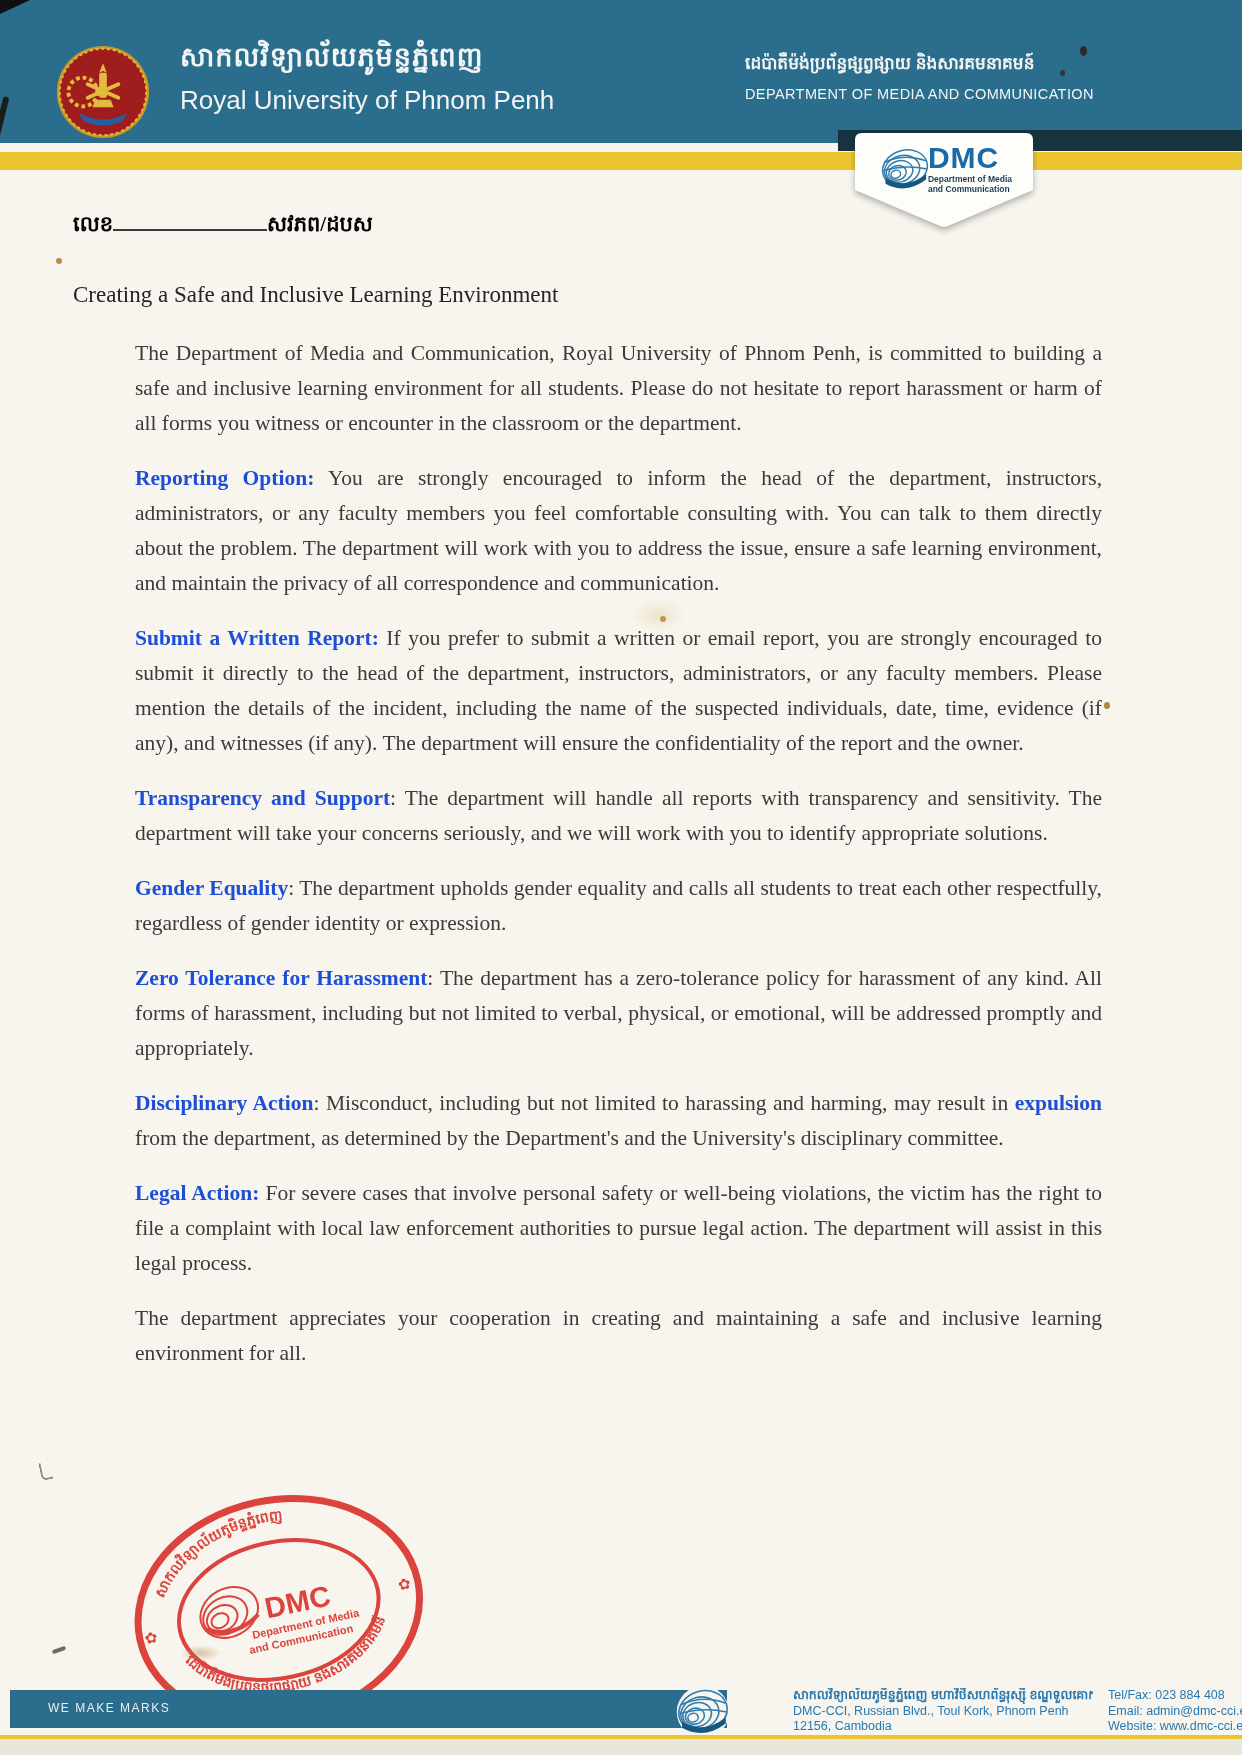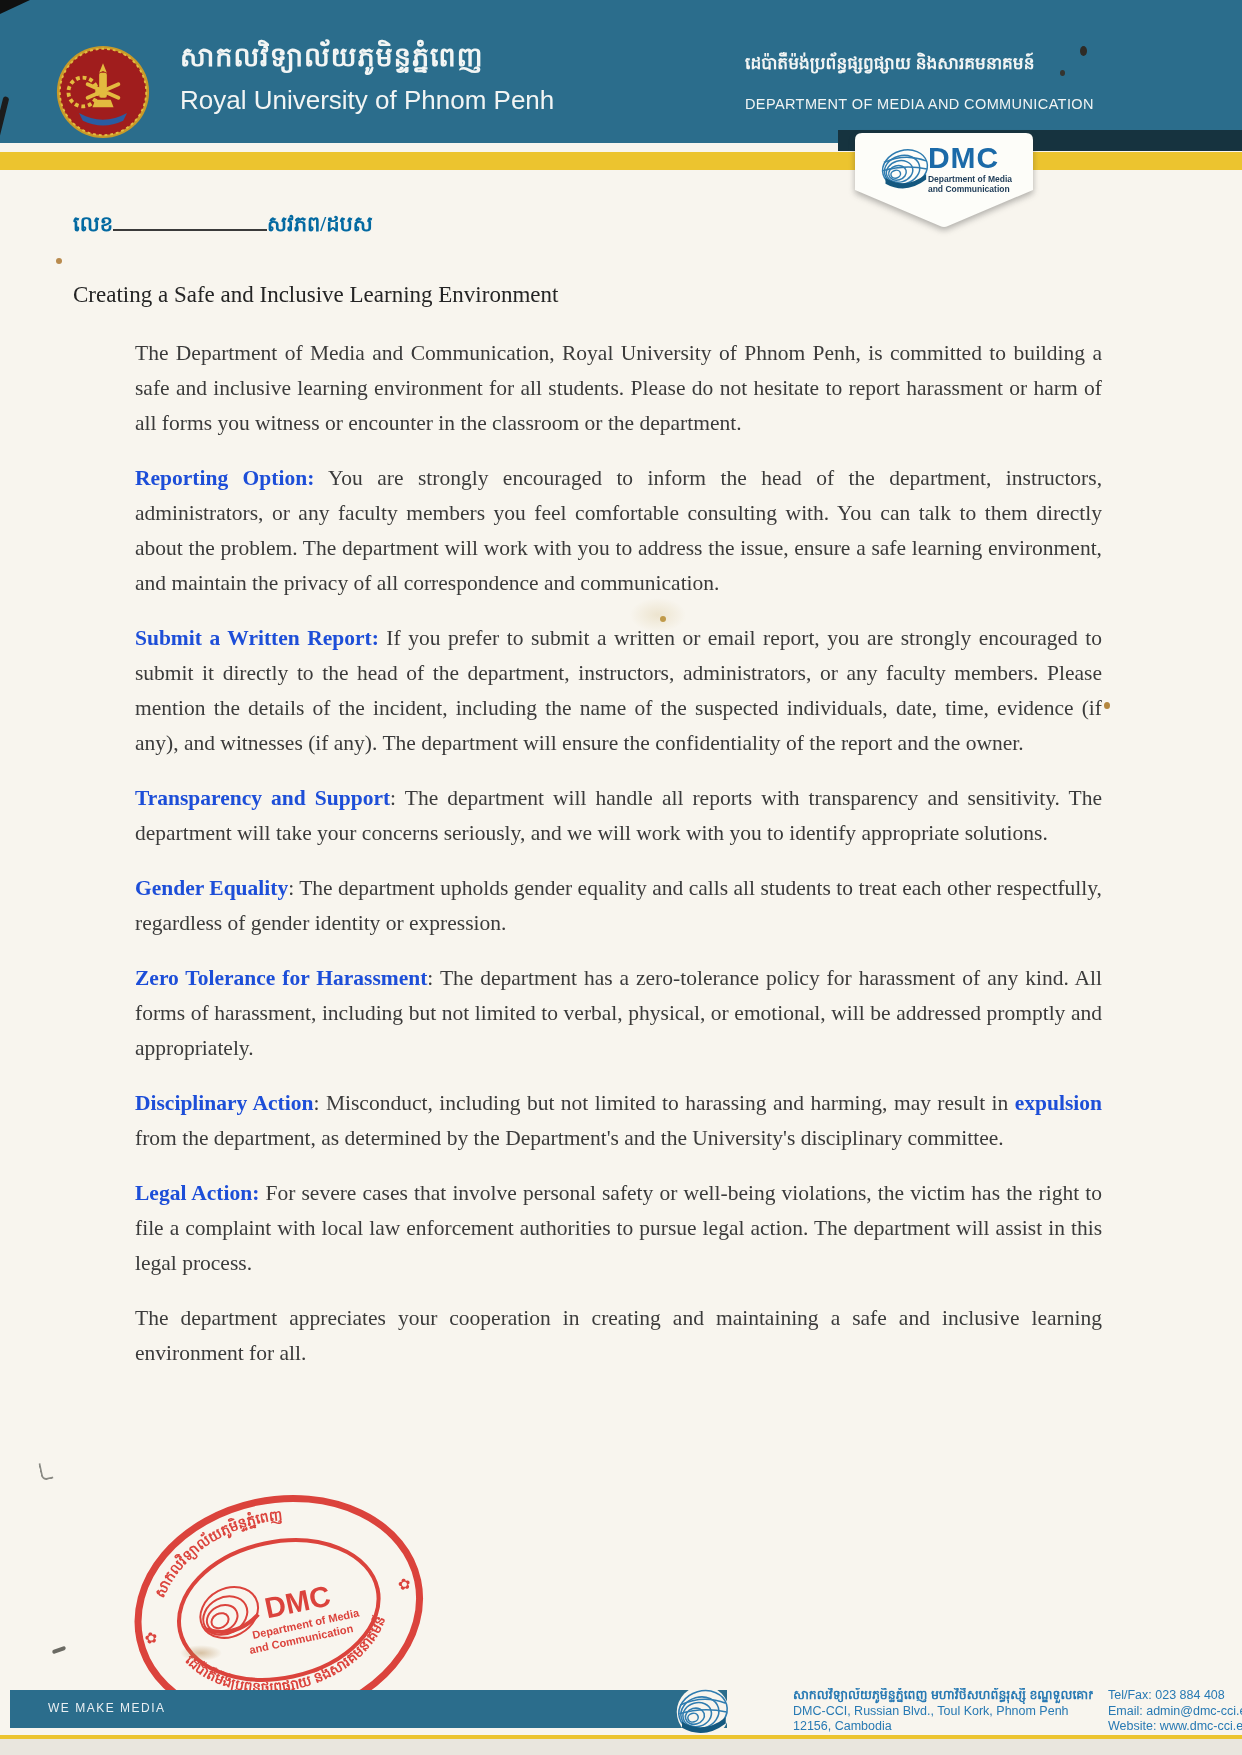--- a/index.html
+++ b/index.html
@@ -7,33 +7,33 @@
   .page{position:relative;width:1242px;height:1739px;background:#f8f5ee;overflow:hidden;}
 
   
   .top-bar{position:absolute;left:0;top:0;width:1242px;height:143px;background:#2b6d8c;}
   .seal{position:absolute;left:55px;top:44px;width:96px;height:96px;}
   .uni-block{position:absolute;left:180px;top:40px;color:#f2f5f4;font-family:"Liberation Sans",sans-serif;}
   .uni-km{font-size:27px;font-weight:bold;white-space:nowrap;letter-spacing:1px;}
   .uni-en{font-size:26px;margin-top:6px;white-space:nowrap;text-align:center;}
   .dept-block{position:absolute;left:745px;top:52px;width:420px;color:#f2f5f4;font-family:"Liberation Sans",sans-serif;}
   .dept-km{font-size:17px;font-weight:bold;white-space:nowrap;overflow:hidden;}
-  .dept-en{font-size:14.5px;margin-top:19px;letter-spacing:.4px;white-space:nowrap;}
+  .dept-en{font-size:14.5px;margin-top:9px;letter-spacing:.4px;white-space:nowrap;}
   .dark-band{position:absolute;left:838px;top:130px;width:404px;height:21px;background:#16333f;}
   .yellow-stripe{position:absolute;left:0;top:152px;width:1242px;height:18px;background:#ecc42f;}
 
   
   .dmc-badge{position:absolute;left:855px;top:133px;width:178px;height:96px;filter:drop-shadow(0 3px 3px rgba(40,40,40,.35));}
   .dmc-badge .content{position:absolute;left:0;top:10px;width:178px;display:flex;align-items:flex-start;justify-content:center;}
   .dmc-badge .globe{width:58px;height:52px;margin-right:-6px;}
   .dmc-acronym{font-family:"Liberation Sans",sans-serif;font-weight:bold;font-size:30px;color:#1b6aa8;letter-spacing:1px;line-height:30px;}
   .dmc-sub{font-family:"Liberation Sans",sans-serif;font-size:8.5px;color:#1d3b57;font-weight:bold;line-height:10px;text-align:left;margin-top:1px;}
 
   
-  .ref-line{position:absolute;left:73px;top:210px;font-size:21px;color:#0369a1;font-weight:bold;}
+  .ref-line{position:absolute;left:73px;top:210px;font-size:21px;color:#000000;font-weight:bold;}
   .ref-blank{display:inline-block;width:154px;border-bottom:2px solid #3a3a3a;height:18px;vertical-align:baseline;}
 
   
   .content{position:absolute;left:135px;top:282px;width:977px;color:#3b3b3b;}
   .doc-title{font-size:23px;font-weight:normal;color:#242424;transform:translateX(-62px);margin:0 0 28px 0;}
   .para{font-size:21.5px;line-height:35px;text-align:justify;margin:0 10px 20px 0;}
   .para b{color:#1d4ed8;}
 
   
   .stamp{position:absolute;left:128px;top:1492px;width:302px;height:238px;transform:rotate(-12deg);mix-blend-mode:multiply;opacity:.92;}
@@ -159,21 +159,21 @@
     <g fill="none" stroke="#e0352f" stroke-width="2">
       <ellipse cx="102" cy="110" rx="30" ry="24" transform="rotate(-16 102 110)"></ellipse>
       <ellipse cx="97" cy="111" rx="23" ry="18" transform="rotate(-16 102 110)"></ellipse>
       <ellipse cx="93" cy="112" rx="16" ry="12.5" transform="rotate(-16 102 110)"></ellipse>
       <ellipse cx="90" cy="113" rx="9" ry="7" transform="rotate(-16 102 110)"></ellipse>
       <path d="M76 122 Q 103 137 130 118" stroke-width="4"></path>
     </g>
   </svg>
 
   <div class="footer-bar"></div>
-  <div class="footer-tagline">WE MAKE MEDIA</div>
+  <div class="footer-tagline">WE MAKE MARKS</div>
   <svg class="footer-globe" viewBox="0 0 64 64">
     <circle cx="32" cy="32" r="30" fill="#f8f5ee"></circle>
     <g fill="none" stroke="#2f7cb0" stroke-width="1.8">
       <ellipse cx="32" cy="31" rx="28" ry="23" transform="rotate(-16 32 31)"></ellipse>
       <ellipse cx="28" cy="32" rx="22" ry="18" transform="rotate(-16 32 31)"></ellipse>
       <ellipse cx="24.5" cy="33" rx="16.5" ry="13.5" transform="rotate(-16 32 31)"></ellipse>
       <ellipse cx="21.5" cy="34" rx="11" ry="9" transform="rotate(-16 32 31)"></ellipse>
       <ellipse cx="19" cy="35" rx="6" ry="5" transform="rotate(-16 32 31)"></ellipse>
       <path d="M6 24 Q 32 12 58 22 M5 34 Q 32 26 59 32"></path>
     </g>

